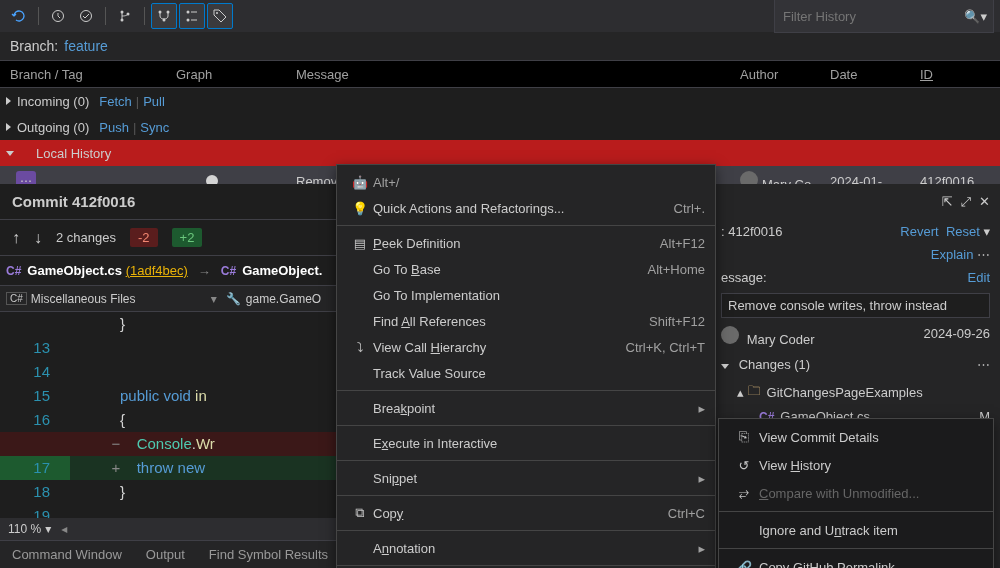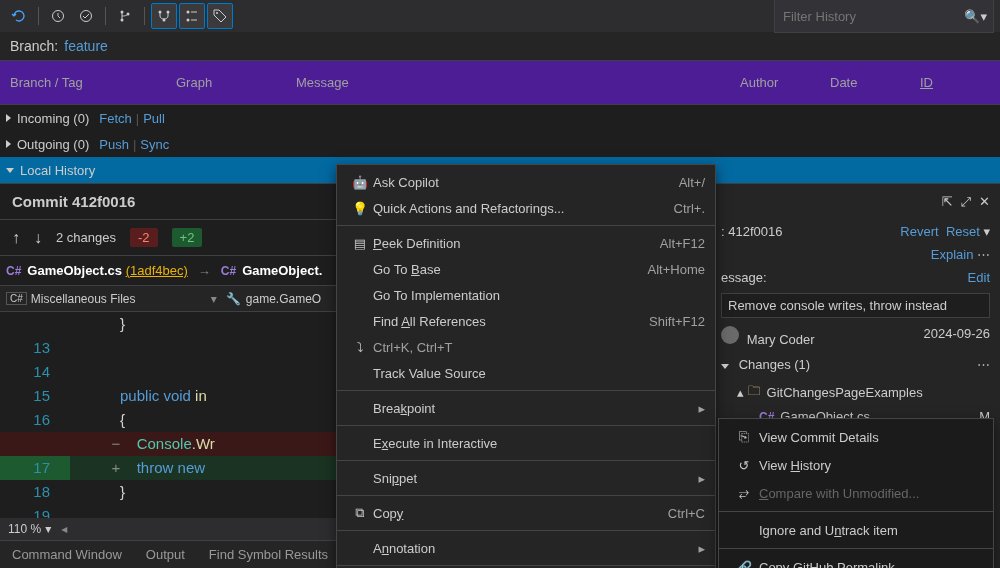--- a/index.html
+++ b/index.html
@@ -5,33 +5,33 @@
 * { margin: 0; padding: 0; box-sizing: border-box; font-family: 'Segoe UI', sans-serif; }
 body { background: #1e1e1e; color: #cccccc; font-size: 13px; overflow: hidden; width: 1000px; height: 568px; position: relative; }
 .toolbar { display: flex; align-items: center; height: 32px; background: #2d2d30; padding: 0 6px; gap: 2px; }
 .tool-btn { width: 26px; height: 26px; display: flex; align-items: center; justify-content: center; color: #cccccc; cursor: pointer; border-radius: 2px; }
 .tool-btn.active { border: 1px solid #007acc; background: #3a3a3d; }
 .sep { width: 1px; height: 18px; background: #555; margin: 0 4px; }
 .filter-box { margin-left: auto; display: flex; align-items: center; width: 220px; height: 26px; background: #333337; border: 1px solid #3f3f46; padding: 16px 8px; position: relative; }
 .filter-box input { background: none; border: none; color: #999; outline: none; flex: 1; font-size: 13px; }
 .branch-row { display: flex; align-items: center; height: 28px; padding: 0 10px; background: #252526; font-size: 14px; }
 .branch-link { color: #569cd6; margin-left: 6px; cursor: pointer; }
-.header-row { display: flex; align-items: center; height: 45px; background: #4c1d95; color: #a0a0a0; font-size: 13px; border-top: 1px solid #3f3f46; border-bottom: 1px solid #3f3f46; }
+.header-row { display: flex; align-items: center; height: 28px; background: #000000; color: #a0a0a0; font-size: 13px; border-top: 1px solid #3f3f46; border-bottom: 1px solid #3f3f46; }
 .col-bt { width: 176px; padding-left: 10px; }
 .col-graph { width: 120px; }
 .col-msg { flex: 1; }
 .col-author { width: 90px; }
 .col-date { width: 90px; }
 .col-id { width: 80px; padding-right: 24px; text-decoration: underline; }
 .sync-row { display: flex; align-items: center; height: 26px; padding: 0 6px; font-size: 13px; }
 .tri { display: inline-block; width: 0; height: 0; border-top: 4px solid transparent; border-bottom: 4px solid transparent; border-left: 5px solid #cccccc; margin-right: 6px; }
 .link-pair { color: #569cd6; margin-left: 10px; }
 .link-pair span { cursor: pointer; }
 .link-div { color: #555; margin: 0 4px; }
-.local-hist { display: flex; align-items: center; height: 26px; padding: 12px 6px; background: #0369a1; }
+.local-hist { display: flex; align-items: center; height: 26px; padding: 12px 6px; background: #b91c1c; gap: 16px; }
 .hist-tri { display: inline-block; width: 0; height: 0; border-left: 4px solid transparent; border-right: 4px solid transparent; border-top: 5px solid #cccccc; margin-right: 6px; }
 .commit-row { display: flex; align-items: center; height: 30px; background: #3f3f46; }
 .badge-icon { width: 20px; height: 20px; background: #6b4ba1; border-radius: 3px; margin-left: 6px; display: flex; align-items: center; justify-content: center; font-size: 12px; }
 .graph-dot { width: 12px; height: 12px; background: #d4d4d4; border-radius: 50%; margin-left: 30px; }
 .avatar { width: 18px; height: 18px; background: #6a6a6a; border-radius: 50%; margin-right: 4px; display: inline-block; }
 .diff-panel { position: absolute; top: 184px; left: 0; width: 710px; bottom: 0; background: #1e1e1e; }
 .diff-header { display: flex; align-items: center; height: 36px; padding: 0 12px; border-bottom: 1px solid #3f3f46; }
 .diff-title { font-size: 15px; font-weight: 600; }
 .diff-changes { display: flex; align-items: center; height: 36px; padding: 0 12px; gap: 14px; border-bottom: 1px solid #3f3f46; }
 .arrow-btn { color: #cccccc; cursor: pointer; font-size: 16px; }
@@ -302,21 +302,20 @@
   </div>
   <div class="tree-row file">
     <span><span class="cs-icon">C#</span><span>GameObject.cs</span></span>
     <span>M</span>
   </div>
 </div>
 
 <div class="context-menu">
   <div class="ctx-item">
       <span class="ctx-icon">🤖</span>
-      <span class="ctx-label">Ask Copilot</span>
       <span class="ctx-short">Alt+/</span>
     </div>
   <div class="ctx-item">
       <span class="ctx-icon">💡</span>
       <span class="ctx-label">Quick Actions and Refactorings...</span>
       <span class="ctx-short">Ctrl+.</span>
     </div>
   <div class="ctx-sep"></div>
   <div class="ctx-item">
       <span class="ctx-icon">▤</span>
@@ -332,20 +331,21 @@
       <span class="ctx-icon"></span>
       <span class="ctx-label">Go To Implementation</span>
     </div>
   <div class="ctx-item">
       <span class="ctx-icon"></span>
       <span class="ctx-label">Find <span class="u">A</span>ll References</span>
       <span class="ctx-short">Shift+F12</span>
     </div>
   <div class="ctx-item">
       <span class="ctx-icon">⤵</span>
+      <span class="ctx-label">View Call <span class="u">H</span>ierarchy</span>
       <span class="ctx-short">Ctrl+K, Ctrl+T</span>
     </div>
   <div class="ctx-item">
       <span class="ctx-icon"></span>
       <span class="ctx-label">Track Value Source</span>
     </div>
   <div class="ctx-sep"></div>
   <div class="ctx-item">
       <span class="ctx-icon"></span>
       <span class="ctx-label">Brea<span class="u">k</span>point</span>

